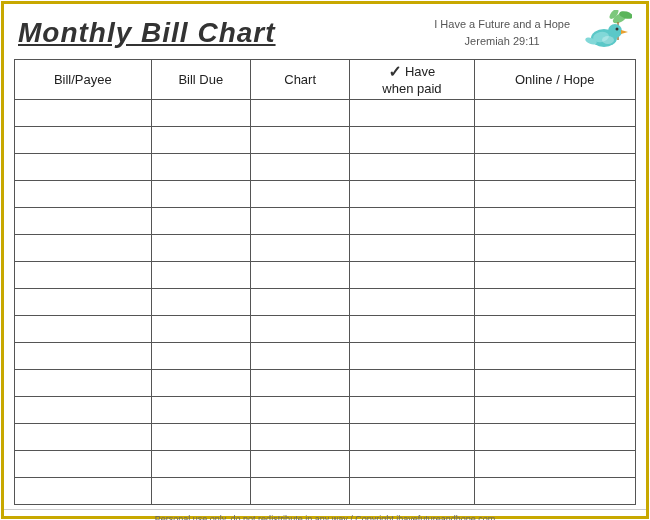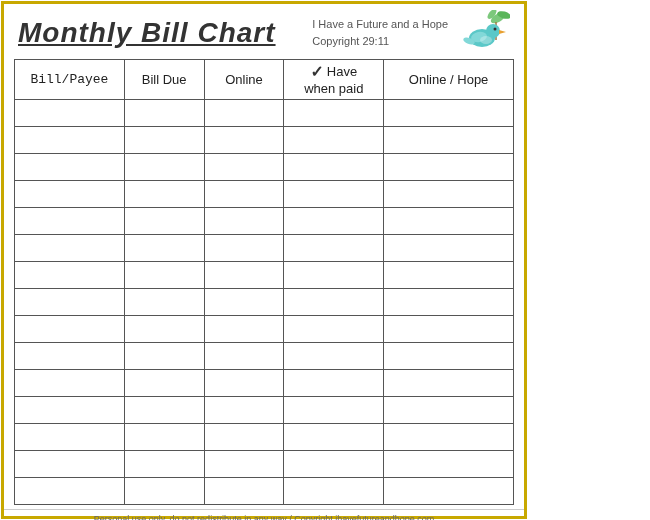--- a/index.html
+++ b/index.html
@@ -6,21 +6,21 @@
 
     body {
       width: 650px;
       height: 520px;
       background: #fff;
       font-family: Arial, sans-serif;
       overflow: hidden;
     }
 
     .outer-border {
-      width: 526px;
+      width: 648px;
       height: 518px;
       border: 3px solid #c8a800;
       margin: 1px;
       position: relative;
       background: #fff;
     }
 
     .header {
       display: flex;
       align-items: center;
@@ -32,21 +32,21 @@
       font-family: 'Comic Sans MS', cursive, sans-serif;
       font-size: 28px;
       font-weight: bold;
       color: #333;
       text-decoration: underline;
       font-style: italic;
       letter-spacing: 1px;
     }
 
     .tagline {
-      text-align: left;
+      text-align: center;
       font-size: 11px;
       color: #555;
       line-height: 1.5;
       margin-right: 8px;
     }
 
     .bird-container {
       position: relative;
       width: 50px;
       height: 45px;
@@ -70,21 +70,21 @@
       color: #222;
     }
 
     th {
       background: #fff;
       font-weight: normal;
       font-size: 13px;
       padding: 2px 4px;
     }
 
-    th.bill-payee { width: 22%; font-family: Liberation Mono, monospace; }
+    th.bill-payee { width: 22%; }
     th.date-due   { width: 16%; }
     th.amount     { width: 16%; }
     th.check-paid { width: 20%; }
     th.online-mail{ width: 26%; }
 
     .check-header {
       display: flex;
       flex-direction: column;
       align-items: center;
       line-height: 1.2;
@@ -116,21 +116,21 @@
 </head>
 <body>
 
 <div class="outer-border">
 
   <div class="header">
     <div class="title">Monthly Bill Chart</div>
     <div style="display:flex; align-items:center; gap:4px;">
       <div class="tagline">
         <div>I Have a Future and a Hope</div>
-        <div>Copyright 29:11</div>
+        <div>Jeremiah 29:11</div>
       </div>
       <div class="bird-container">
 
         <svg width="50" height="45" viewBox="0 0 50 45" style="position:absolute;top:0;left:0;">
 
           <ellipse cx="38" cy="8" rx="8" ry="4" fill="#7cc87c" transform="rotate(-30 38 8)"></ellipse>
           <ellipse cx="44" cy="5" rx="7" ry="3.5" fill="#5ab55a" transform="rotate(15 44 5)"></ellipse>
           <ellipse cx="32" cy="4" rx="6" ry="3" fill="#7cc87c" transform="rotate(-50 32 4)"></ellipse>
 
           <line x1="36" y1="12" x2="36" y2="30" stroke="#a07840" stroke-width="1.5"></line>
@@ -157,21 +157,21 @@
     <table>
       <thead>
         <tr>
           <th class="bill-payee">
             <span>Bill/Payee</span>
           </th>
           <th class="date-due">
             <span>Bill Due</span>
           </th>
           <th class="amount">
-            <span>Online</span>
+            <span>Chart</span>
           </th>
           <th class="check-paid">
             <div class="check-header">
               <div class="check-row">
                 <span class="checkmark">✓</span>
                 <span>Have</span>
               </div>
               <div>when paid</div>
             </div>
           </th>

